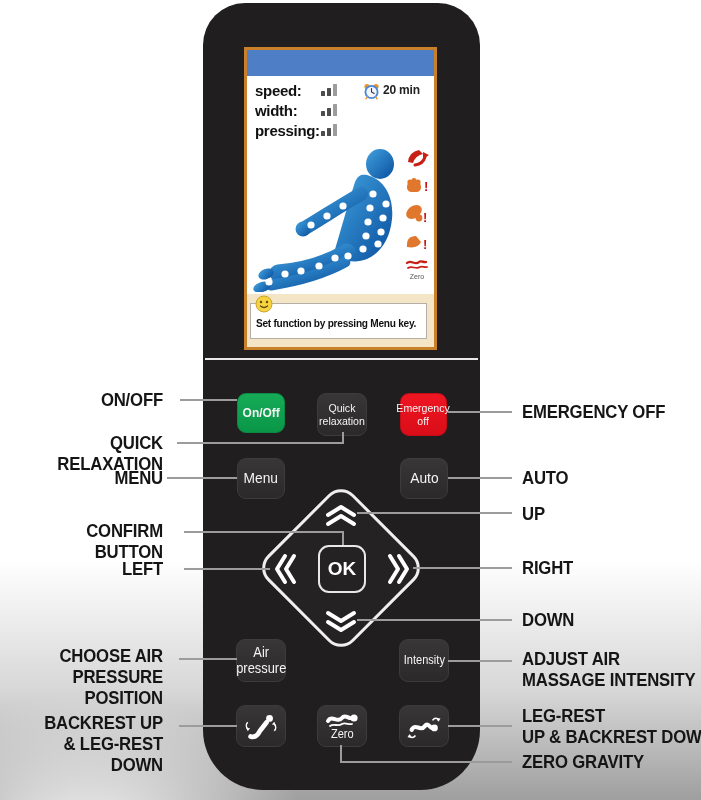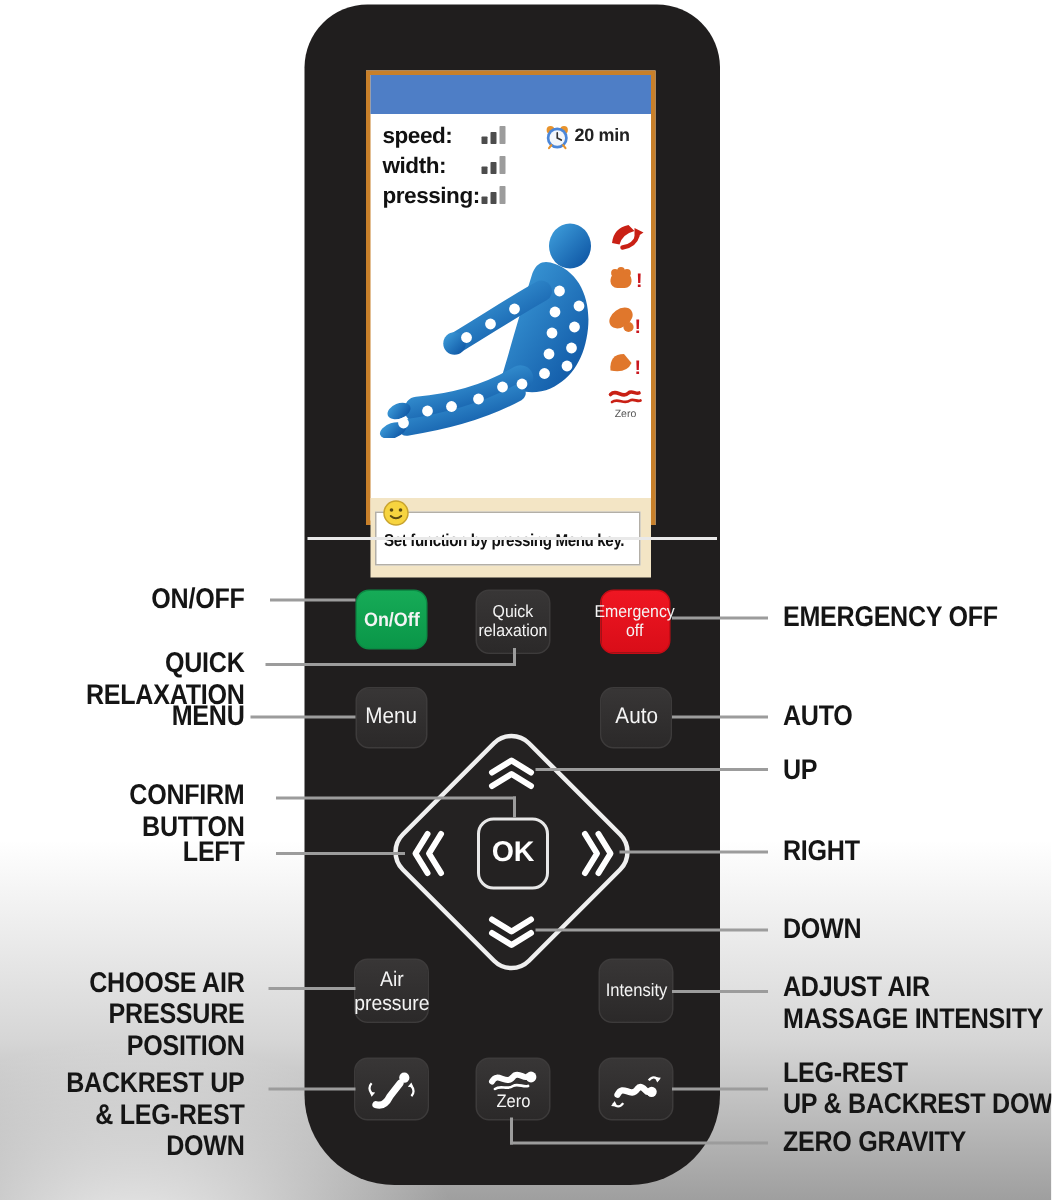--- a/index.html
+++ b/index.html
@@ -30,21 +30,21 @@
   .bars i:nth-child(2){height:8px;}
   .bars i:nth-child(3){height:12px;}
   .bars i.on{background:#4c4c4c;}
   .timer{left:116px;top:33px;display:flex;align-items:flex-start;gap:3px;}
   .timer-text{font-size:12px;color:#222;font-weight:bold;letter-spacing:-.2px;}
 
   .mode-col{left:154px;top:94px;width:32px;display:flex;flex-direction:column;gap:3px;align-items:center;}
   .mode-item{height:25px;display:flex;flex-direction:column;align-items:center;justify-content:center;}
   .mode-cap{font-size:7px;color:#555;line-height:7px;margin-top:1px;}
 
-  .msg-strip{left:0;top:244px;width:187px;height:53px;background:#f3e5c5;margin-top:38px;}
+  .msg-strip{left:0;top:244px;width:187px;height:53px;background:#f3e5c5;}
   .msg-box{left:3px;top:9px;width:177px;height:36px;background:#fff;border:1px solid #b3afa7;box-sizing:border-box;}
   .smiley{left:4px;top:-9px;}
   .msg-text{left:5px;top:13px;font-size:11.5px;font-weight:bold;color:#111;letter-spacing:-.3px;
     transform:scaleX(.88);transform-origin:left center;white-space:nowrap;}
 
   
   .btn{position:absolute;display:flex;align-items:center;justify-content:center;text-align:center;
     color:#f4f4f4;background:linear-gradient(#383636,#2b2929);border:1px solid #3d3b3b;
     border-radius:9px;box-sizing:border-box;cursor:pointer;}
   .btn .t{transform:scaleX(.92);line-height:1.12;}

